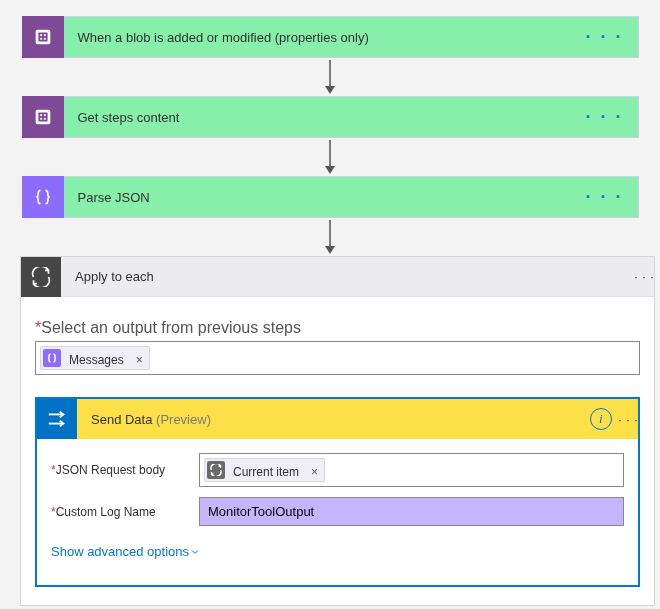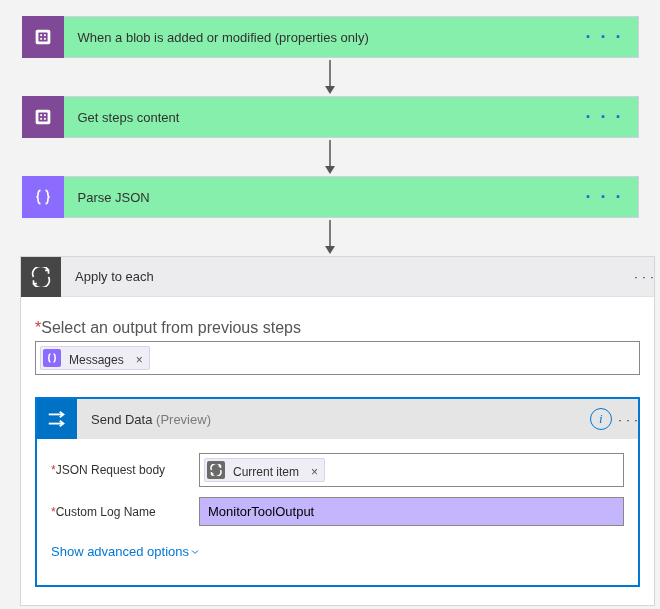--- a/index.html
+++ b/index.html
@@ -85,21 +85,21 @@
   .token .x { color: #555; margin-left: 4px; cursor: pointer; }
 
   
   .send-card {
     border: 2px solid #0078d4;
     margin-top: 22px;
     background: #fff;
   }
   .send-header {
     display: flex; align-items: center; height: 40px;
-    background: #e5e5e5;
+    background: #fde047;
   }
   .send-header .icon-box {
     width: 40px; height: 40px; background: #0072c6;
     display: flex; align-items: center; justify-content: center;
     flex-shrink: 0;
   }
   .send-header .title { flex: 1; padding-left: 14px; }
   .send-header .info {
     width: 22px; height: 22px; border: 1.5px solid #0078d4;
     border-radius: 50%; color: #0078d4;

